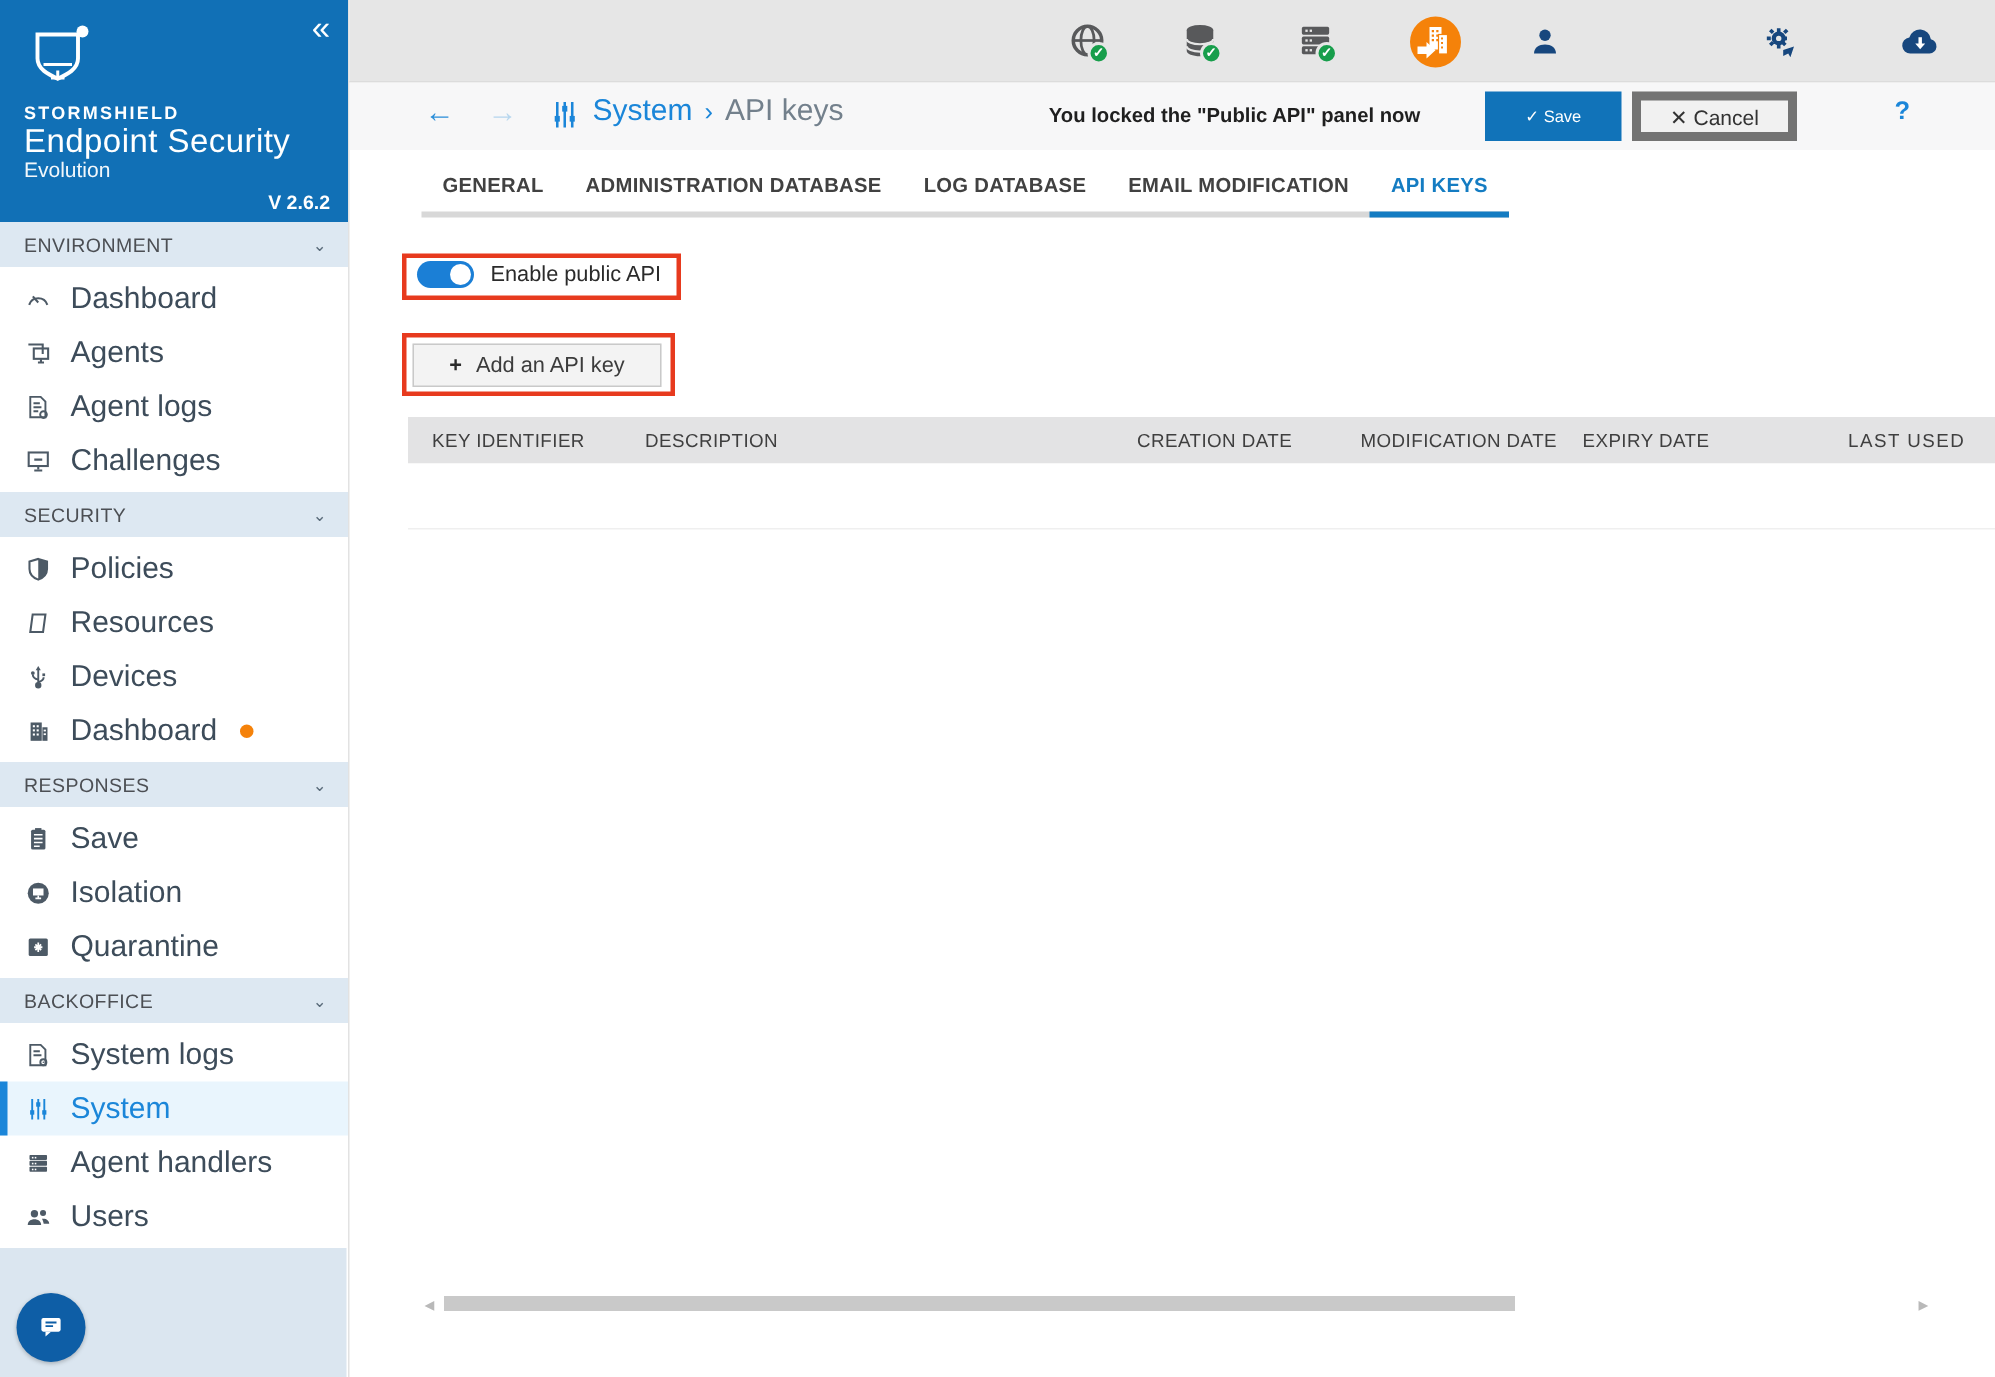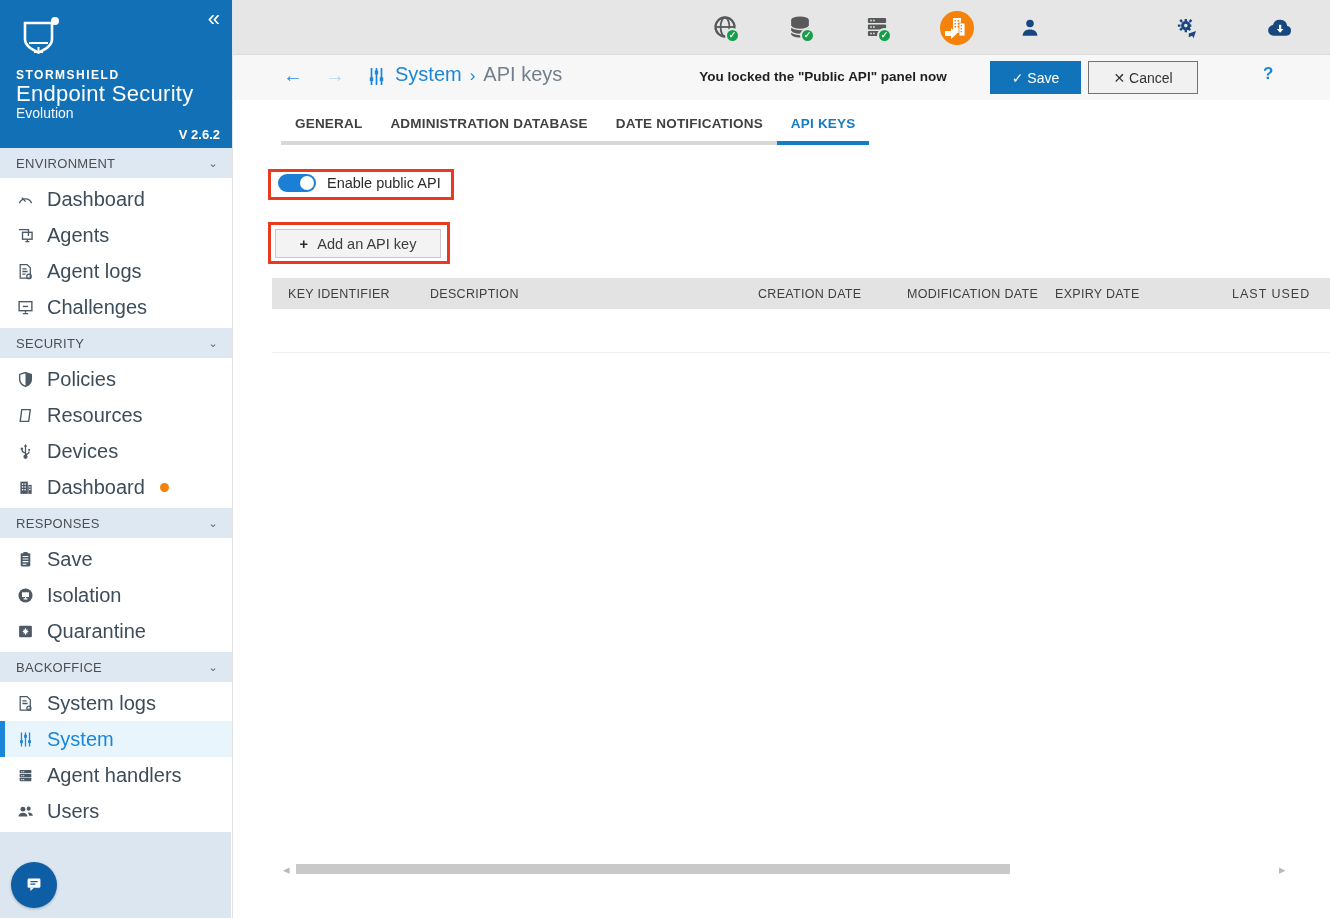--- a/index.html
+++ b/index.html
@@ -48,23 +48,23 @@
   .crumbbar { position:absolute; left:0; top:55px; width:100%; height:45px; background:#f7f7f8; }
   .nav-arrow { position:absolute; top:9px; font-size:20px; background:none; border:none; cursor:pointer; }
   .sliders-ic { position:absolute; left:133px; top:11px; color:#1b86d9; }
   .crumb-title { position:absolute; left:162px; top:8px; font-size:20px; }
   .crumb-section { color:#1b86d9; cursor:pointer; }
   .crumb-sep { color:#1b86d9; margin:0 8px; font-size:17px; }
   .crumb-page { color:#73808c; }
   .notif { position:absolute; left:452px; top:14px; width:276px; text-align:center;
     font-size:13.5px; font-weight:bold; color:#1f1f1f; }
   .btn-save { position:absolute; left:757px; top:6px; width:91px; height:33px; background:#1173b9; color:#fff;
-    border:none; font-size:14px; cursor:pointer; font-family:inherit; }
+    border:none; font-size:11px; cursor:pointer; font-family:inherit; }
   .btn-cancel { position:absolute; left:855px; top:6px; width:110px; height:33px; background:#f1f1f1; color:#333;
-    border:1px solid #737373; font-size:14px; cursor:pointer; font-family:inherit; }
+    border:6px solid #737373; font-size:14px; cursor:pointer; font-family:inherit; }
   .btn-help { position:absolute; left:1030px; top:9px; background:none; border:none; color:#1b86d9;
     font-size:17px; font-weight:bold; cursor:pointer; }
 
   .tabsrow { position:absolute; left:48px; top:100px; height:50px; }
   .tabs { display:inline-flex; border-bottom:4px solid #d8d8d8; }
   .tab { padding:16px 14px 10px 14px; font-size:13.5px; font-weight:bold; letter-spacing:.2px; color:#414141;
     cursor:pointer; margin-bottom:-4px; white-space:nowrap; }
   .tab.active { color:#147cc2; border-bottom:4px solid #147cc2; }
 
   .annot { position:absolute; border:3px solid #e73a1e; pointer-events:none; }
@@ -440,21 +440,22 @@
         <span>✕</span>
         <span>Cancel</span>
       </button>
       <button class="btn-help">?</button>
     </div>
 
     <div class="tabsrow">
       <div class="tabs">
         <div class="tab">GENERAL</div>
         <div class="tab">ADMINISTRATION DATABASE</div>
-        <div class="tab">DATE NOTIFICATIONS</div>
+        <div class="tab">LOG DATABASE</div>
+        <div class="tab">EMAIL MODIFICATION</div>
         <div class="tab active">API KEYS</div>
       </div>
     </div>
 
     <div class="annot" style="left:35px;top:169px;width:186px;height:31px"></div>
     <div class="annot" style="left:35px;top:222px;width:182px;height:42px"></div>
 
     <div class="toggle-row">
       <button class="toggle" aria-checked="true">
         <span class="knob"></span>

